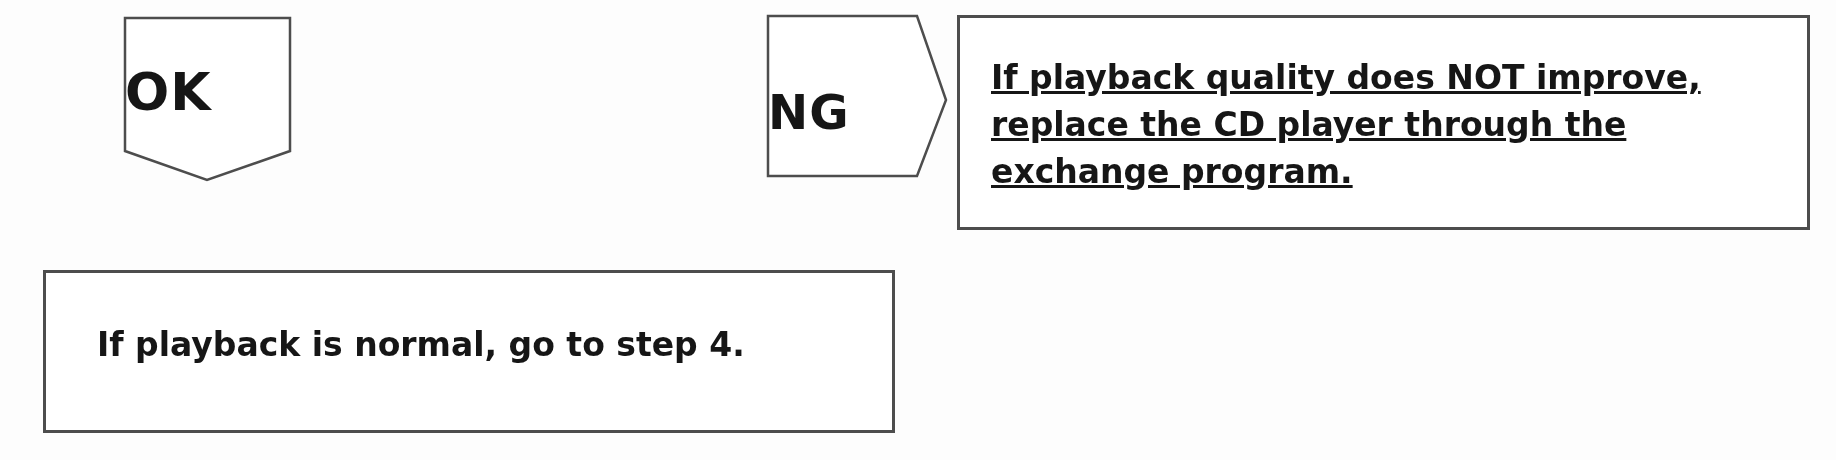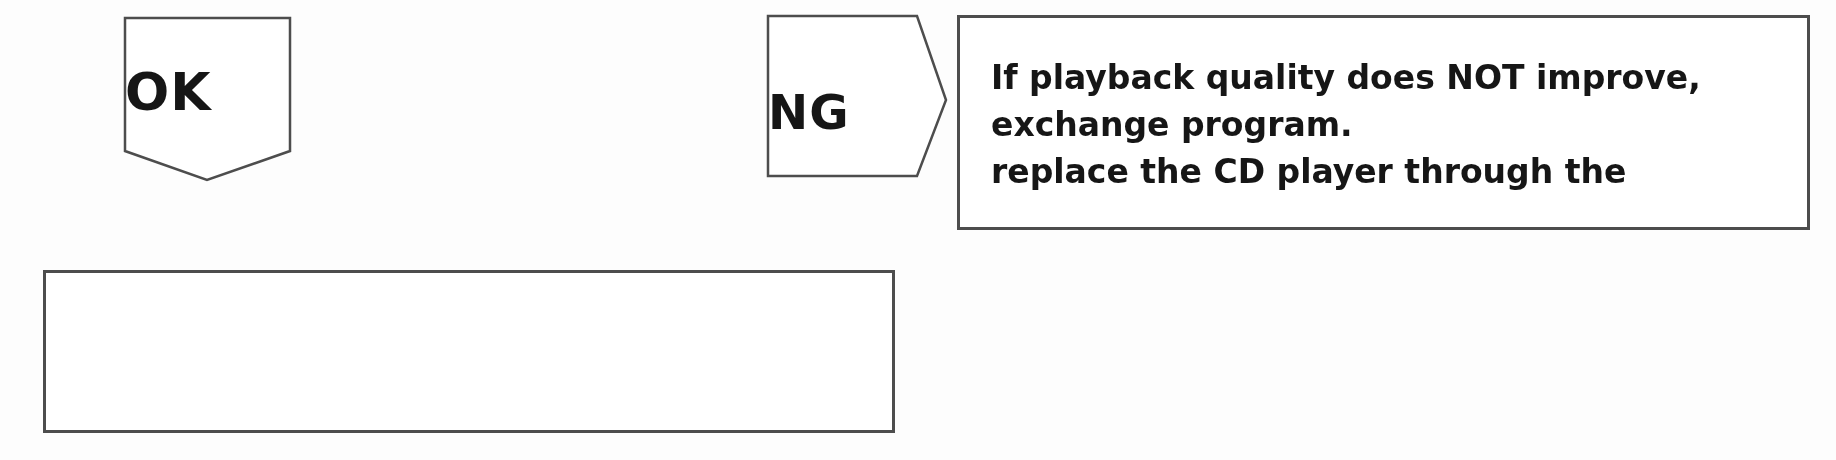--- a/index.html
+++ b/index.html
@@ -61,20 +61,21 @@
   }
   .box-text {
     position: absolute;
     font-size: 33px;
     line-height: 47px;
     white-space: nowrap;
   }
   .ng-result-text {
     left: 991px;
     top: 54px;
+    text-decoration: underline;
   }
   .ok-result-text {
     left: 97px;
     top: 321px;
   }
 </style>
 </head>
 <body>
 
 <div class="canvas">
@@ -85,20 +86,23 @@
   </svg>
 
   <div class="connector-label ok-label">OK</div>
 
   <div class="connector-label ng-label">NG</div>
 
   <div class="result-box ng-result-box"></div>
 
   <div class="box-text ng-result-text">
     <div>If playback quality does NOT improve,</div>
+    <div>replace the CD player through the</div>
     <div>exchange program.</div>
-    <div>replace the CD player through the</div>
   </div>
 
   <div class="result-box ok-result-box"></div>
 
+  <div class="box-text ok-result-text">
+    <div>If playback is normal, go to step 4.</div>
+  </div>
 
 </div>
 
 </body></html>

